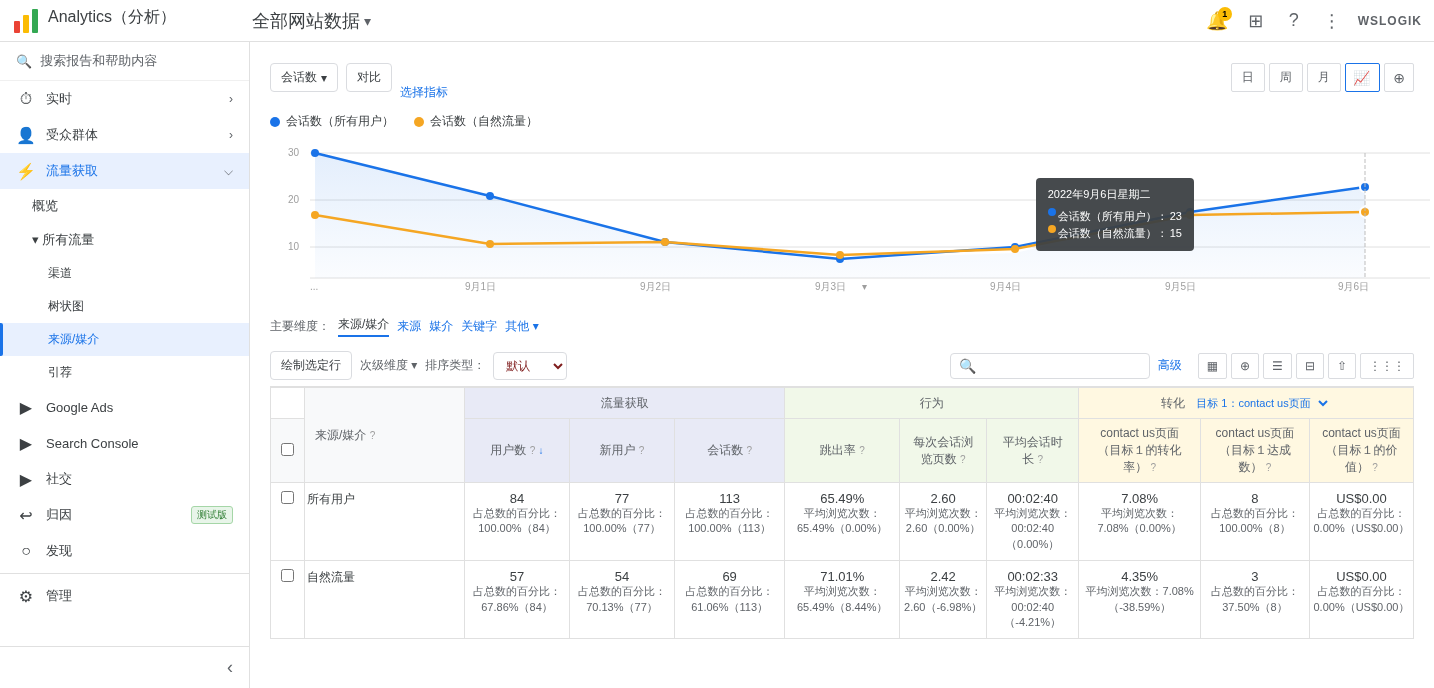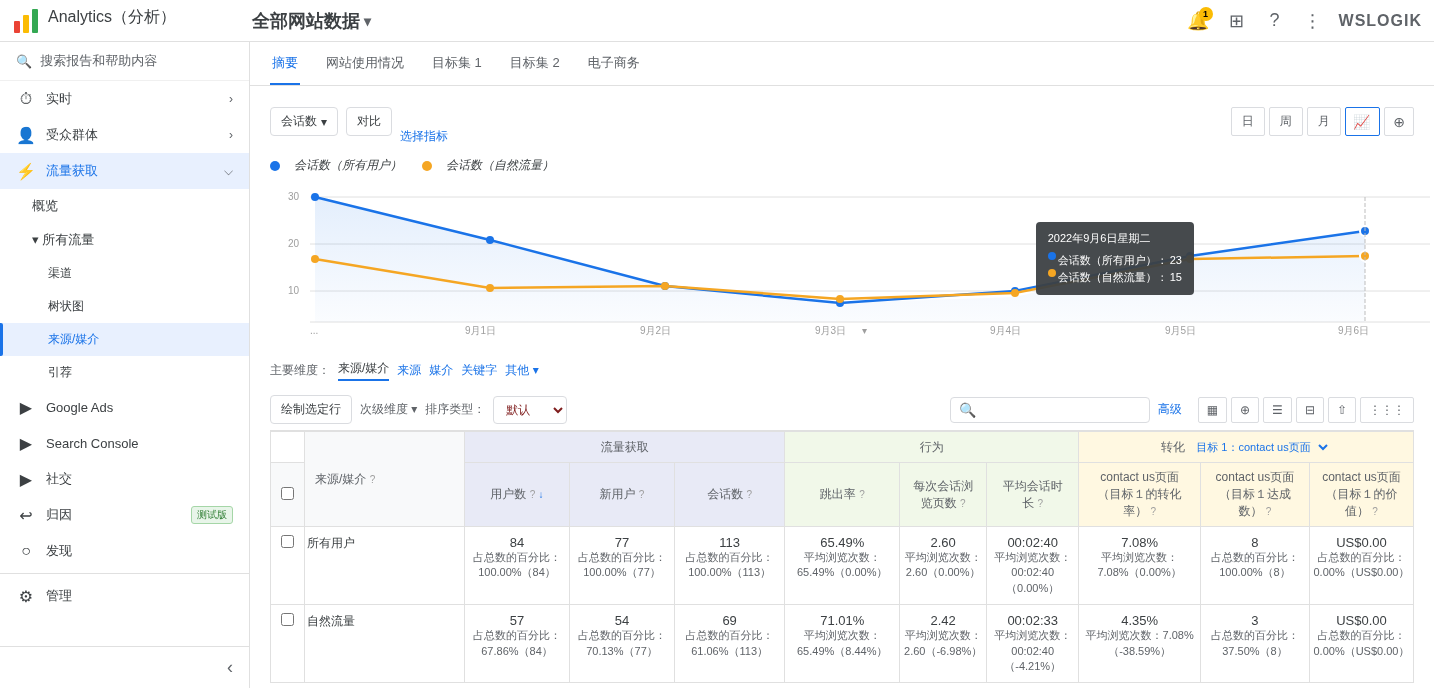--- a/index.html
+++ b/index.html
@@ -10,26 +10,26 @@
     
     .top-bar {
       display: flex; align-items: center; height: 42px;
       border-bottom: 1px solid #e0e0e0; padding: 0 12px;
       background: #fff; flex-shrink: 0;
     }
     .top-bar-logo { display: flex; align-items: flex-start; gap: 8px; width: 240px; }
     .logo-icon { width: 28px; height: 28px; }
     .top-bar-title { font-size: 16px; color: #3c4043; font-weight: 400; }
     .top-bar-center { display: flex; align-items: center; flex: 1; gap: 6px; }
-    .page-title { font-size: 18px; color: #3c4043; font-weight: 700; display: flex; align-items: center; gap: 4px; cursor: pointer; }
+    .page-title { font-size: 18px; color: #3c4043; font-weight: 400; display: flex; align-items: center; gap: 4px; cursor: pointer; }
     .page-title-arrow { font-size: 14px; color: #5f6368; }
     .top-bar-actions { display: flex; align-items: center; gap: 14px; }
     .top-bar-icon { width: 24px; height: 24px; display: flex; align-items: center; justify-content: center; color: #5f6368; font-size: 18px; cursor: pointer; position: relative; }
     .notification-badge { position: absolute; top: -2px; right: -2px; background: #fbbc04; color: #000; font-size: 9px; width: 14px; height: 14px; border-radius: 50%; display: flex; align-items: center; justify-content: center; font-weight: bold; }
-    .top-bar-brand { font-size: 16px; color: #5f6368; font-weight: bold; letter-spacing: 1px; }
+    .top-bar-brand { font-size: 12px; color: #5f6368; font-weight: bold; letter-spacing: 1px; }
 
     
     .main-layout { display: flex; flex: 1; overflow: hidden; }
 
     
     .sidebar {
       width: 250px; background: #fff; border-right: 1px solid #e0e0e0;
       display: flex; flex-direction: column; overflow-y: auto; flex-shrink: 0;
     }
     .sidebar-search {
@@ -82,21 +82,21 @@
       padding: 5px 10px; border: 1px solid #dadce0; border-radius: 2px;
       cursor: pointer; font-size: 12px; color: #5f6368; background: #fff; font-weight: 500;
     }
     .view-icon-btn {
       padding: 5px 8px; border: 1px solid #dadce0; border-radius: 2px;
       cursor: pointer; font-size: 14px; color: #5f6368; background: #fff;
     }
 
     
     .chart-legend { display: flex; align-items: center; gap: 20px; margin-bottom: 8px; }
-    .legend-item { display: flex; align-items: center; gap: 14px; font-size: 12px; color: #3c4043; font-style: italic; }
+    .legend-item { display: flex; align-items: center; gap: 6px; font-size: 12px; color: #3c4043; }
     .legend-dot { width: 10px; height: 10px; border-radius: 50%; }
 
     
     .chart-svg-container { position: relative; }
     .tooltip-box {
       position: absolute; right: 220px; top: 40px;
       background: rgba(60,64,67,0.95); color: #fff; padding: 8px 12px;
       border-radius: 4px; font-size: 11px; line-height: 1.6;
       pointer-events: none; white-space: nowrap;
     }
@@ -267,37 +267,20 @@
         <span class="item-label">管理</span>
       </div>
 
       <div class="sidebar-collapse-btn">
         <span>‹</span>
       </div>
     </div>
 
     <div class="content-area">
 
-      <div class="tabs-bar">
-        <div class="tab-item active">
-          <span>摘要</span>
-        </div>
-        <div class="tab-item">
-          <span>网站使用情况</span>
-        </div>
-        <div class="tab-item">
-          <span>目标集 1</span>
-        </div>
-        <div class="tab-item">
-          <span>目标集 2</span>
-        </div>
-        <div class="tab-item">
-          <span>电子商务</span>
-        </div>
-      </div>
 
       <div class="chart-area">
 
         <div class="chart-controls">
           <button class="chart-btn">
             <span>会话数</span>
             <span>▾</span>
           </button>
           <button class="chart-btn">
             <span>对比</span>

